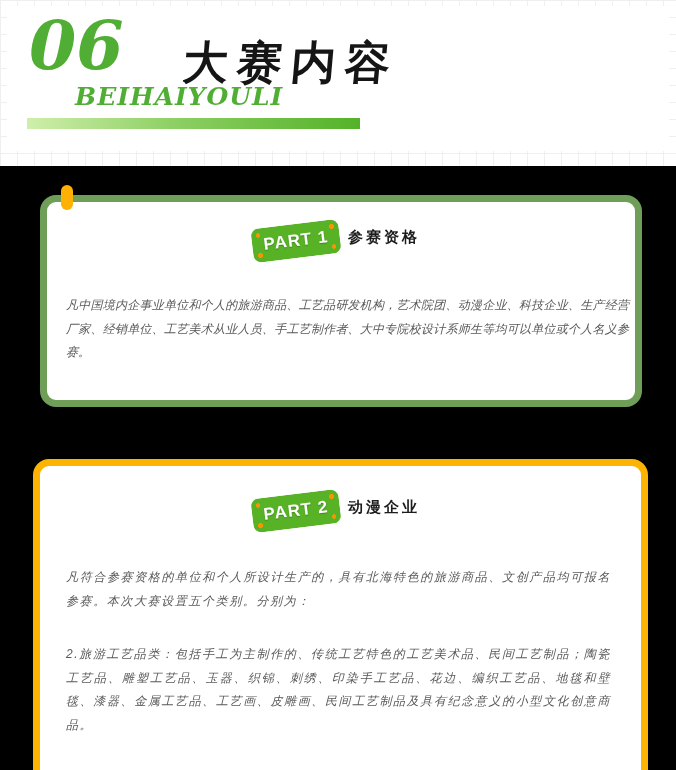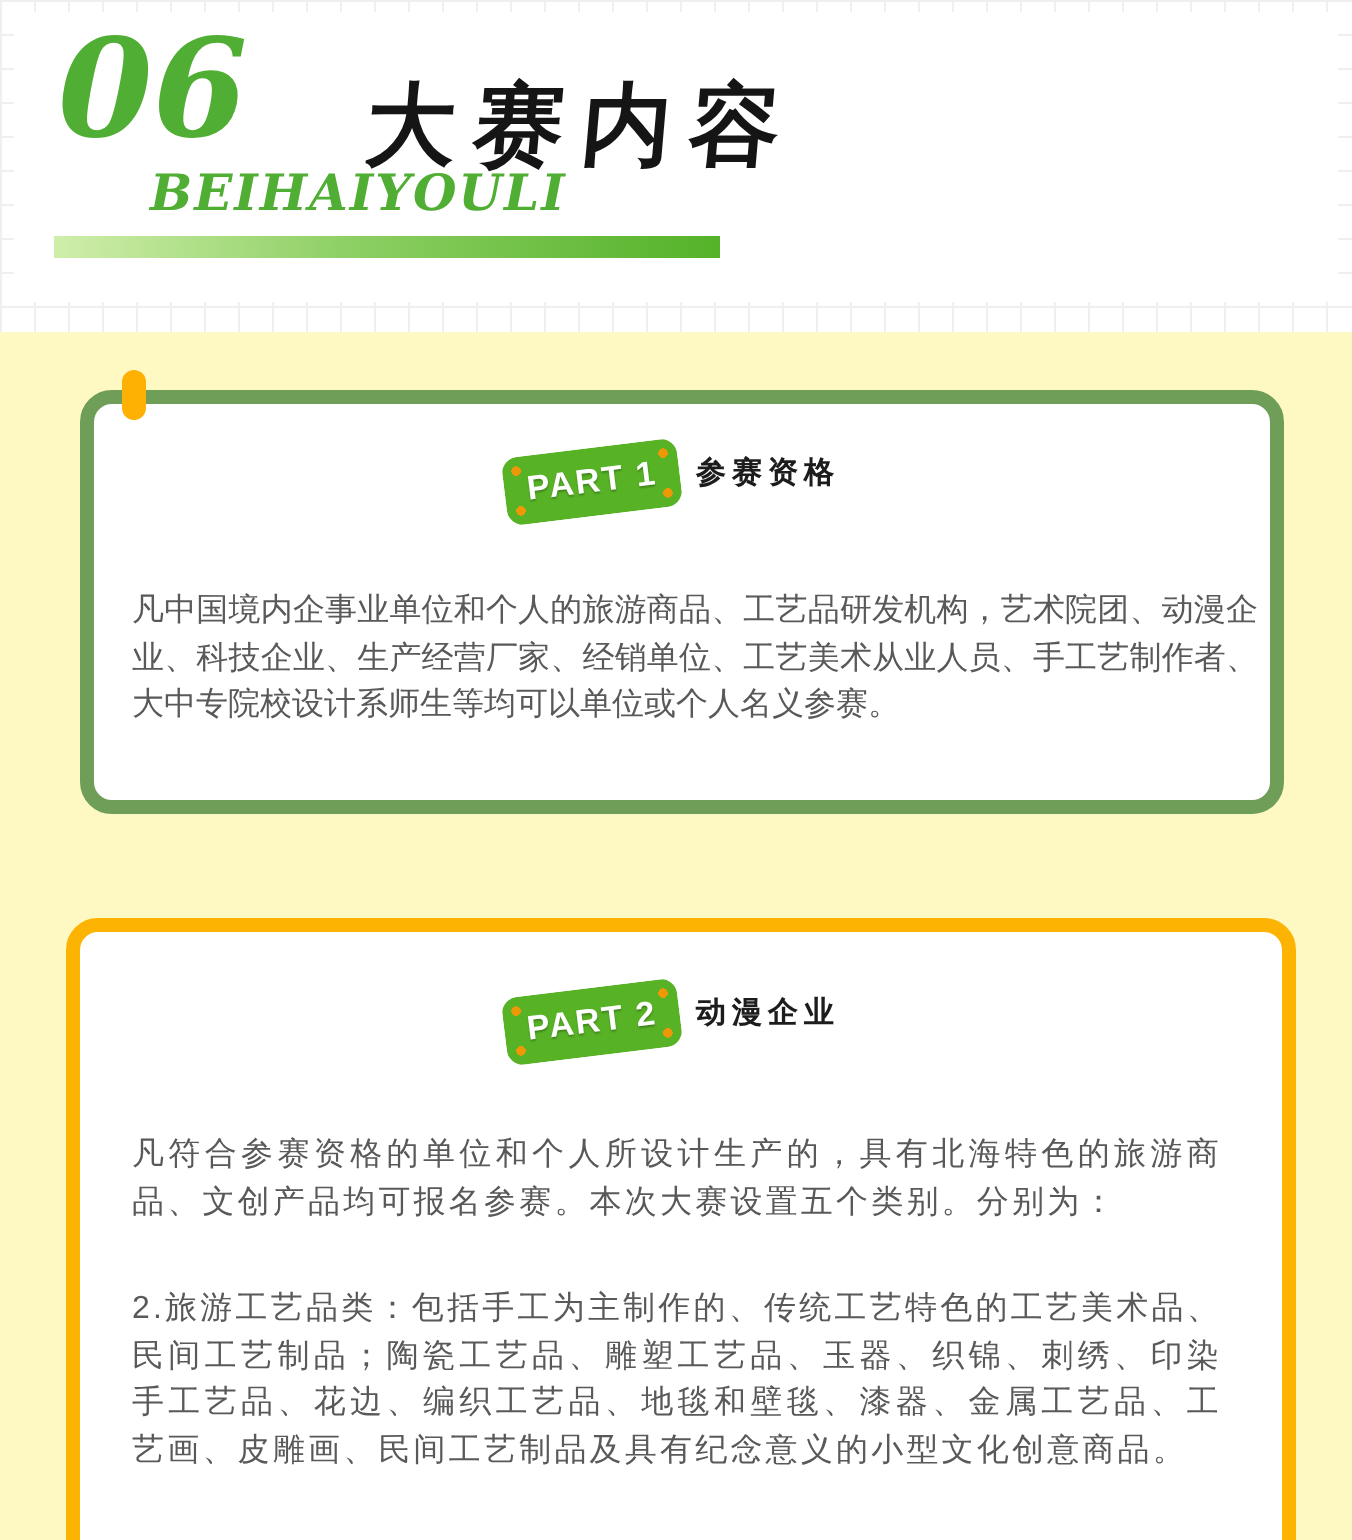--- a/index.html
+++ b/index.html
@@ -1,18 +1,18 @@
 <!DOCTYPE html>
 <html style="--green-accent: #4fae33; --badge-green: #57b226; --sage-border: #6f9e59; --yellow-border: #fdb301; --pill-orange: #ffb103; --dot-orange: #ee9707; --body-text: #595959; --grid-line: #efefef;"><head>
 <meta charset="utf-8">
 <style>
   * { margin:0; padding:0; box-sizing:border-box; }
   html,body { width:676px; height:770px; overflow:hidden; background:#fff;
               font-family:"Liberation Sans", sans-serif; }
-  .page { position:relative; width:676px; height:770px; background:#fef9c3; }
+  .page { position:relative; width:676px; height:770px; background:#000000; }
 
   
   .header {
     position:relative; width:676px; height:166px;
     background-color:#fff;
     background-image:
       linear-gradient(var(--grid-line) 1px, transparent 1px),
       linear-gradient(90deg, var(--grid-line) 1px, transparent 1px);
     background-size:17px 17px;
   }
@@ -67,22 +67,22 @@
   .badge-2 { left:212px; top:28px; }
 
   .card-heading {
     position:absolute; font-size:15px; font-weight:700; color:#1c1c1c;
     letter-spacing:3px; line-height:1.3; white-space:nowrap;
   }
   .heading-1 { left:301px; top:25px; }
   .heading-2 { left:308px; top:31px; }
 
   .para {
-    position:absolute; font-size:16px; line-height:23.5px;
-    color:var(--body-text); text-align:justify;
+    position:absolute; font-size:12px; line-height:23.5px;
+    color:var(--body-text); text-align:justify;font-style:italic;
   }
   .p1  { left:19px; top:92px;  width:563px; }
   .p2a { left:26px; top:100px; width:545px; letter-spacing:1.6px; }
   .p2b { left:26px; top:177px; width:545px; letter-spacing:1.6px; }
 </style>
 </head>
 <body>
 
 <div class="page">
 

